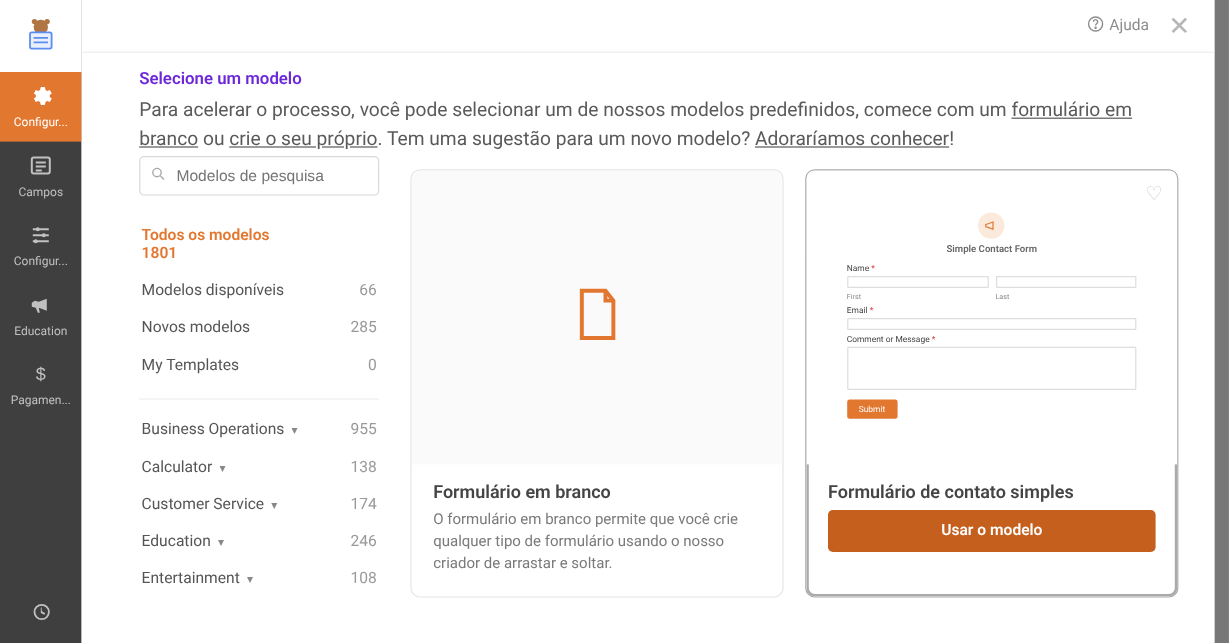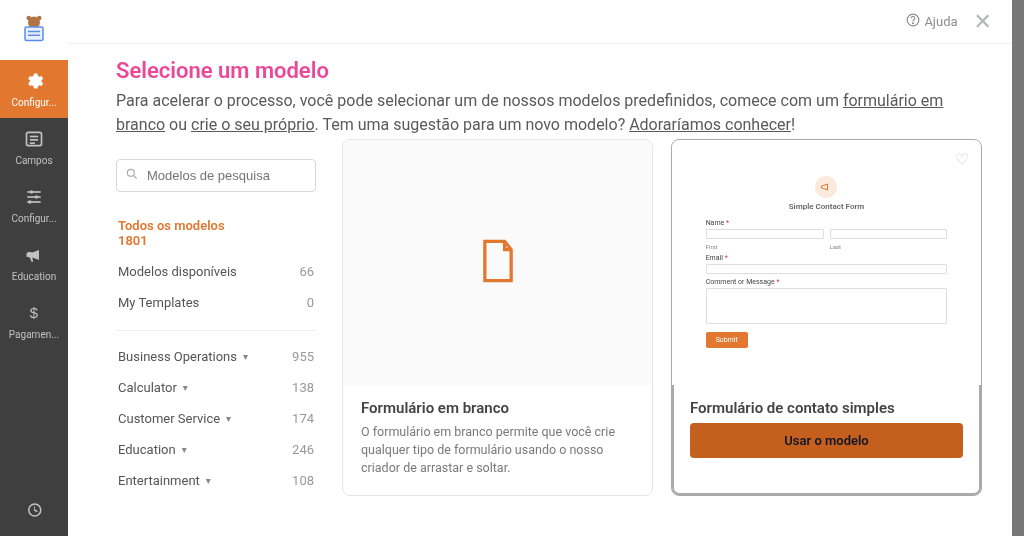--- a/index.html
+++ b/index.html
@@ -28,21 +28,21 @@
   .leftnav .item svg { width:20px; height:20px; fill:currentColor; }
   .leftnav .spacer { flex:1; }
   .leftnav .bottom { height:50px; display:flex; align-items:center; justify-content:center; }
 
   
   .main { flex:1; background:#fff; display:flex; flex-direction:column; position:relative; }
   .topbar { height:44px; display:flex; align-items:center; justify-content:flex-end; padding:0 16px; gap:12px; border-bottom:1px solid #eee;}
   .help-link { color:#8d8d8d; font-size:13px; display:flex; align-items:center; gap:4px; cursor:pointer;}
   .close-x { font-size:22px; color:#b5b6b6; cursor:pointer; padding:0 4px;}
   .content { flex:1; padding:0 30px 0 48px; overflow:auto; }
-  .page-title { font-size:22px; font-weight:600; color:#ec4899; margin:14px 0 6px;}
+  .page-title { font-size:14px; font-weight:600; color:#6d28d9; margin:14px 0 6px;}
   .page-intro { font-size:16px; color:var(--grey-text); line-height:1.5; margin:0 0 2px; }
   .page-intro a { color:var(--grey-text); text-decoration:underline; }
 
   .grid { display:flex; gap:26px; align-items:flex-end;}
   .sidebar { width:200px; flex-shrink:0; }
   .searchbox { display:flex; align-items:center; border:1px solid #d8d8d8; border-radius:4px; padding:6px 8px; color:#aaa; margin-bottom:18px; }
   .searchbox input { border:none; outline:none; font-size:13px; flex:1; background:transparent; color:#555; }
   .searchbox svg { width:14px; height:14px; fill:#aaa; margin-right:6px;}
 
   .side-list .row { display:flex; justify-content:space-between; font-size:13px; padding:8px 2px; color:#555; cursor:pointer;}
@@ -57,21 +57,21 @@
   .card { flex:1; border:1px solid var(--grey-border); border-radius:8px; overflow:hidden; display:flex; flex-direction:column; min-height:340px; }
   .card .preview { height:245px; background:#fafafa; display:flex; align-items:center; justify-content:center; position:relative;}
   .card .body { padding:14px 18px 18px; }
   .card .title { font-size:15px; font-weight:600; color:#444; margin:0 0 6px;}
   .card .desc { font-size:12.5px; color:#7a7a7a; line-height:1.45; margin:0;}
 
   .card.selected { box-shadow: 0 0 0 2px #aaa inset; border-color:#aaa;}
   .card .heart { position:absolute; top:10px; right:12px; color:#cfcfcf; font-size:16px;}
   .actions { display:flex; gap:12px; margin-top:4px;}
   .btn { flex:1; text-align:center; font-size:13px; padding:10px 8px; border-radius:4px; cursor:pointer; font-weight:600;}
-  .btn-primary { background:#c45f1e; color:#0f172a; }
+  .btn-primary { background:#c45f1e; color:#ffffff; }
   .btn-secondary { background:#f1f1f1; color:#666; }
 
   
   .blank-icon svg { width:42px; height:46px; fill:none; stroke:var(--orange-light); stroke-width:2;}
 
   
   .mini-form { width:86%; background:#fff; border-radius:2px; padding:10px 12px 12px; font-size:7px; color:#666; }
   .mini-form .center { text-align:center; }
   .mini-form .megaphone { width:22px; height:22px; border-radius:50%; background:#fbe9dc; margin:0 auto 4px; display:flex; align-items:center; justify-content:center; }
   .mini-form .ftitle { font-size:8px; font-weight:600; margin-bottom:8px;}
@@ -197,20 +197,24 @@
             </div>
 
             <div class="side-list" id="side-top">
                 <div class="row active">
                   <span class="label">Todos os modelos</span>
                   <span class="count">1801</span>
                 </div>
                 <div class="row">
                   <span class="label">Modelos disponíveis</span>
                   <span class="count">66</span>
+                </div>
+                <div class="row">
+                  <span class="label">Novos modelos</span>
+                  <span class="count">285</span>
                 </div>
                 <div class="row">
                   <span class="label">My Templates</span>
                   <span class="count">0</span>
                 </div>
               </div>
             <div class="side-list">
                 <div class="sep"></div>
               </div>
             <div class="side-list" id="side-cats">

